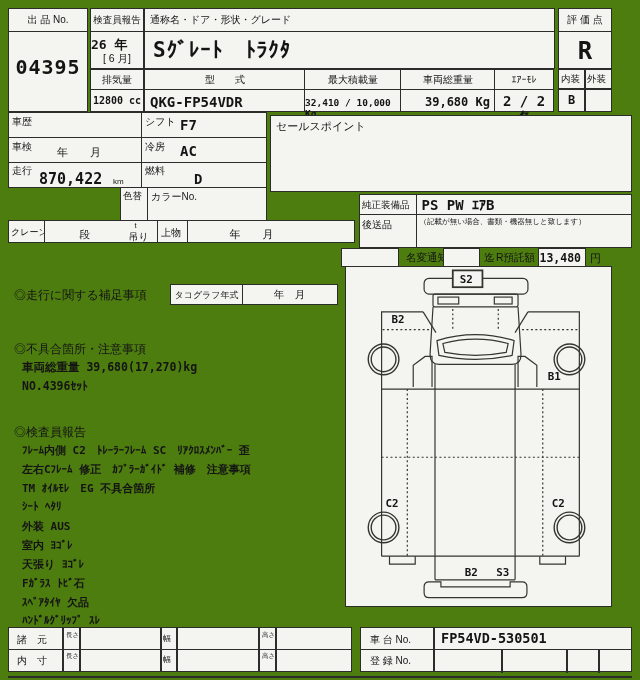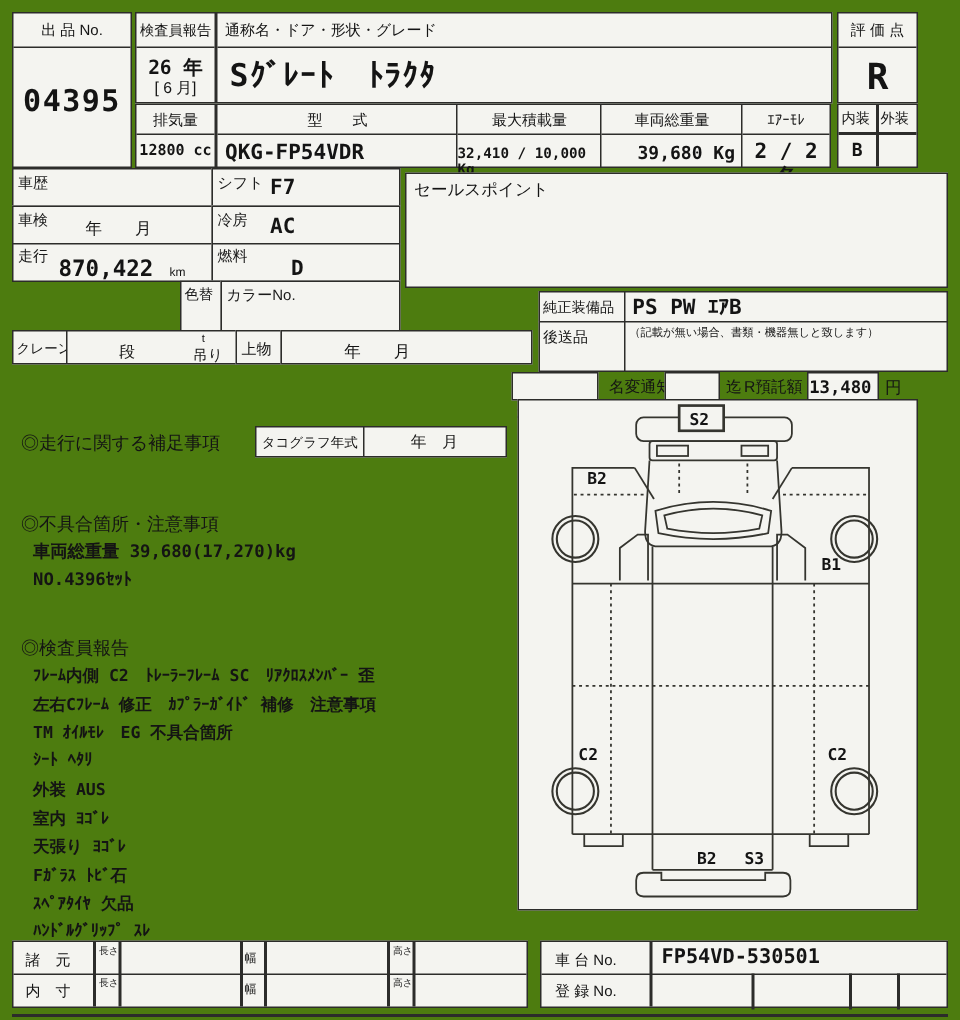--- a/index.html
+++ b/index.html
@@ -22,21 +22,21 @@
 
 <div class="sheet">
 
   <div class="box" style="left:8px;top:8px;width:80px;height:104px">
     <div class="hdr" style="height:23px">出 品 No.</div>
     <div class="mono" style="position:absolute;left:0;top:46px;width:100%;text-align:center;font-size:20px;letter-spacing:1px">04395</div>
   </div>
 
   <div class="box" style="left:90px;top:8px;width:54px;height:61px">
     <div class="hdr" style="height:23px;font-size:9.5px">検査員報告</div>
-    <div class="mono" style="position:absolute;left:0;top:27px;width:100%;text-align:center;font-size:13px">26 年</div>
+    <div class="mono" style="position:absolute;left:0;top:27px;width:100%;font-size:13px">26 年</div>
     <div style="position:absolute;left:0;top:43px;width:100%;text-align:center;font-size:10.5px">[ 6 月]</div>
   </div>
 
   <div class="box" style="left:90px;top:69px;width:54px;height:43px">
     <div class="hdr" style="height:20px">排気量</div>
     <div class="mono" style="position:absolute;left:0;top:25px;width:100%;text-align:center;font-size:10px">12800 cc</div>
   </div>
 
   <div class="box" style="left:144px;top:8px;width:411px;height:61px">
     <div class="hdr" style="height:23px;justify-content:flex-start;padding-left:5px">通称名・ドア・形状・グレード</div>

